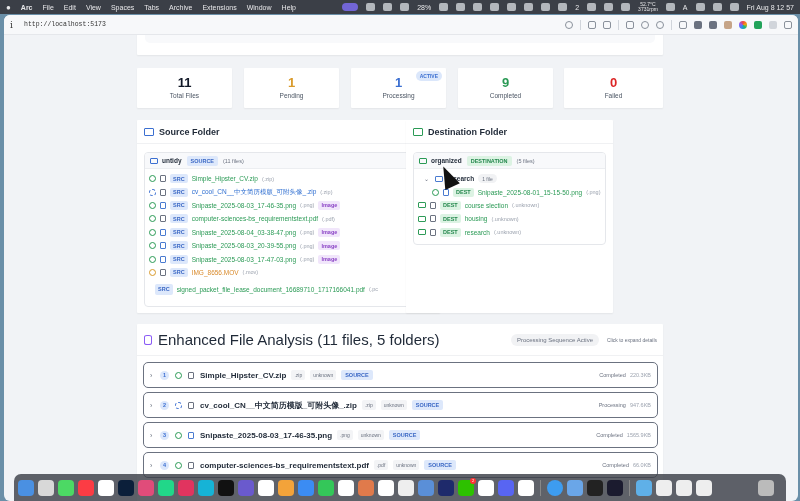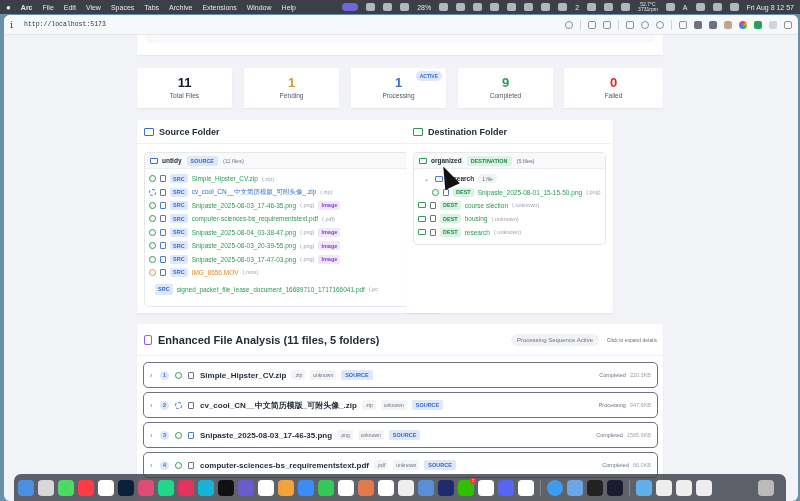--- a/index.html
+++ b/index.html
@@ -54,21 +54,21 @@
 .mini.src{background:#dde8fb;color:#3a67c4}
 .mini.dst{background:#dcf3e3;color:#23874c}
 .fname{color:#2a9a55}
 .fname.blue{color:#2f6fd1}
 .fname.orange{color:#d98a2b}
 .ext{color:#9ca3af;font-size:5.5px;margin-left:4px}
 .imgtag{background:#f1e6fb;color:#8c46c6;font-size:5.5px;font-weight:bold;padding:1.5px 3px;border-radius:2px;margin-left:4px}
 .analysis{left:133px;top:289px;width:526px;height:180px}
 .an-head{height:32px;display:flex;align-items:center;padding-left:7px;border-bottom:1px solid #f0f1f3}
 .an-head .db{width:8px;height:10px;border:1.5px solid #8b5cf6;border-radius:3px/2px;margin-right:6px}
-.an-head .title{font-size:11px;font-weight:bold}
+.an-head .title{font-size:15px;font-weight:normal}
 .an-head .pill{margin-left:auto;background:#f1f2f4;color:#6b7280;font-size:6px;padding:3px 6px;border-radius:8px}
 .an-head .hint{color:#6b7280;font-size:5px;margin:0 6px 0 8px}
 .frow{position:absolute;left:6px;width:515px;height:26px;border:1.2px solid #6b7280;border-radius:5px;display:flex;align-items:center;padding-left:6px;font-size:8px}
 .frow .chev{color:#6b7280;font-size:7px;width:10px}
 .frow .num{width:9px;height:9px;border-radius:50%;background:#dbe7fb;color:#3b6fd1;font-size:5.5px;font-weight:bold;text-align:center;line-height:9px;margin-right:6px}
 .frow .st{width:7px;height:7px;border-radius:50%;border:1px solid;margin-right:6px}
 .frow .fi{width:6px;height:7px;border:1px solid #6b7280;border-radius:1px;margin-right:6px}
 .frow .fi.img{border-color:#4a7bd0}
 .frow .name{font-weight:bold;color:#1f2937;font-size:8px}
 .frow .chip{background:#f3f4f6;color:#6b7280;font-size:5px;padding:2px 3px;border-radius:2px;margin-left:5px}

